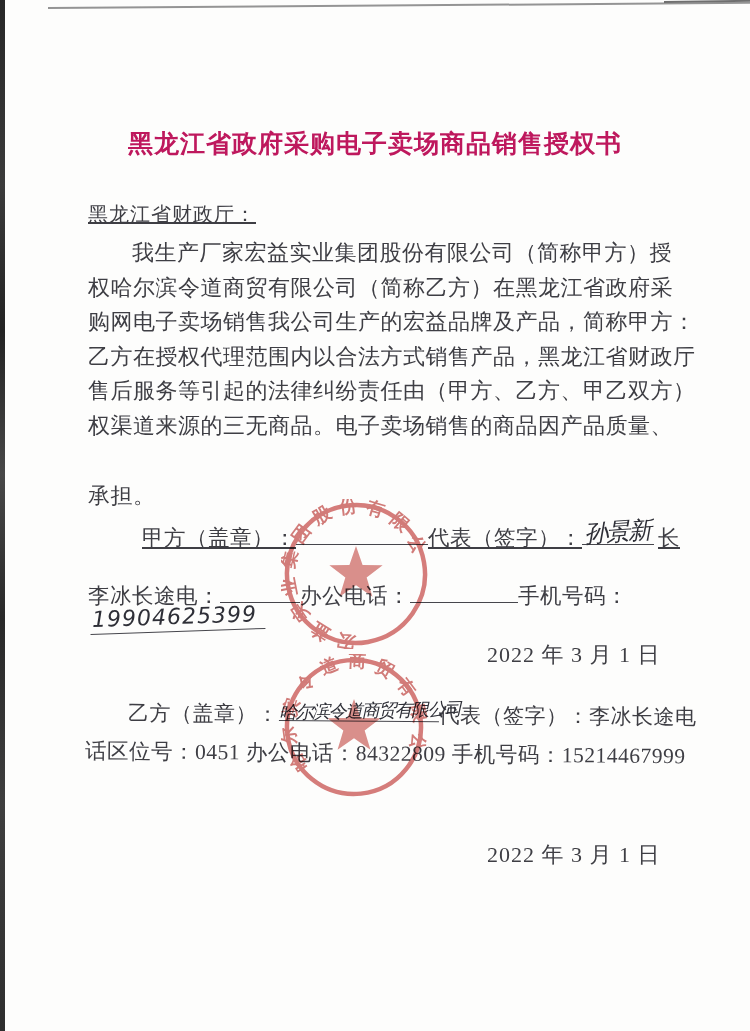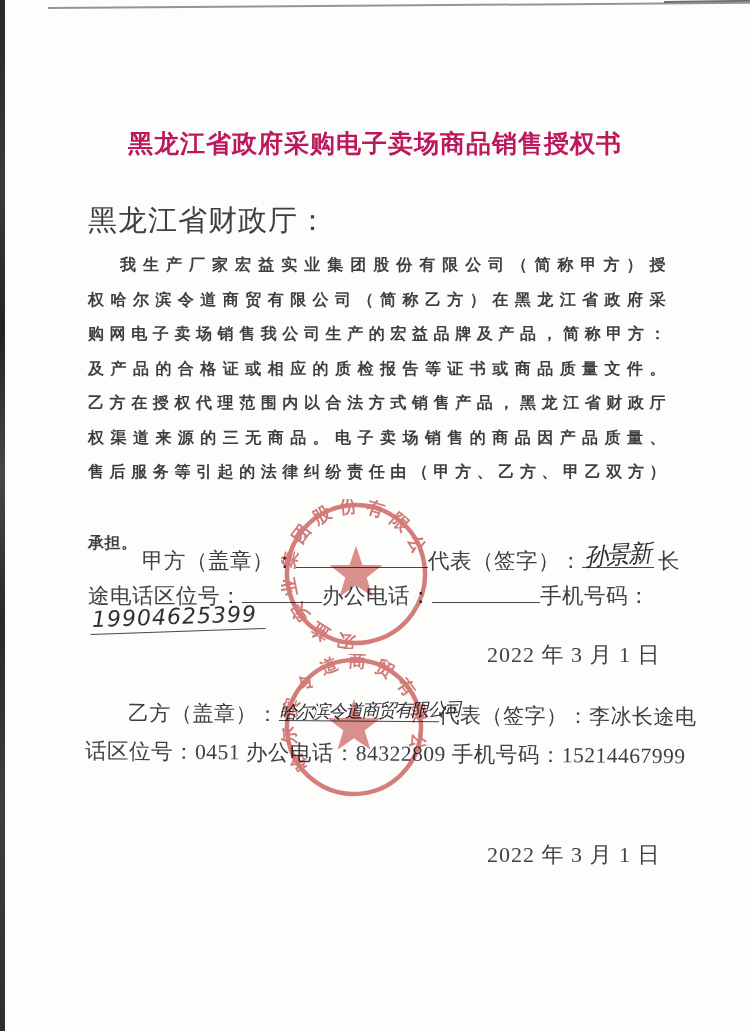--- a/index.html
+++ b/index.html
@@ -23,25 +23,25 @@
     position:absolute;left:664px;top:1px;width:90px;height:1.8px;
     background:#6f6f6f;transform:rotate(-0.8deg);transform-origin:left center;
   }
   
   .doc-title{
     position:absolute;left:0;top:127px;width:750px;margin:0;
     text-align:center;font-size:25px;font-weight:bold;letter-spacing:1px;
     color:#be185d;font-family:"Liberation Sans","DejaVu Sans",sans-serif;
   }
   .salutation{
-    position:absolute;left:88px;top:201px;font-size:29px;letter-spacing:1px;
+    position:absolute;left:88px;top:201px;font-size:20px;letter-spacing:1px;text-decoration:underline;
   }
   .para{
-    position:absolute;left:88px;top:248px;width:578px;
-    font-size:16px;line-height:34.5px;letter-spacing:.5px;font-weight:bold;
+    position:absolute;left:88px;top:236px;width:578px;
+    font-size:22px;line-height:34.5px;letter-spacing:.5px;
   }
   .para .pline{text-align:justify;text-align-last:justify;white-space:nowrap;}
   .para .pline.first{text-indent:2em;}
   .para .pline.last{text-align-last:left;white-space:normal;margin-top:36px;}
   .sigline{position:absolute;font-size:21.5px;white-space:nowrap;letter-spacing:.5px;}
   .blank{
     display:inline-block;position:relative;height:1em;
     border-bottom:1.6px solid #46464c;vertical-align:baseline;
   }
   .handwriting{
@@ -66,33 +66,32 @@
   <div class="scan-edge-top2"></div>
 
   <h1 class="doc-title">黑龙江省政府采购电子卖场商品销售授权书</h1>
 
   <div class="salutation">黑龙江省财政厅：</div>
 
   <div class="para">
     <div class="pline first">我生产厂家宏益实业集团股份有限公司（简称甲方）授</div>
     <div class="pline">权哈尔滨令道商贸有限公司（简称乙方）在黑龙江省政府采</div>
     <div class="pline">购网电子卖场销售我公司生产的宏益品牌及产品，简称甲方：</div>
-    <div class="pline">及产品的合格证或相应的质检报告等证书或商品质量文件。</div>
     <div class="pline">乙方在授权代理范围内以合法方式销售产品，黑龙江省财政厅</div>
+    <div class="pline">售后服务等引起的法律纠纷责任由（甲方、乙方、甲乙双方）</div>
     <div class="pline">权渠道来源的三无商品。电子卖场销售的商品因产品质量、</div>
-    <div class="pline">售后服务等引起的法律纠纷责任由（甲方、乙方、甲乙双方）</div>
     <div class="pline last">承担。</div>
   </div>
 
-  <div class="sigline" style="left:142px;top:545px;">
+  <div class="sigline" style="left:142px;top:522px;text-decoration:underline;">
     <span>甲方（盖章）：</span><span class="blank" style="width:132px;"></span><span>代表（签字）：</span><span class="blank" style="width:72px;"><span class="handwriting hw-sig">孙景新</span></span><span style="margin-left:4px;">长</span>
   </div>
 
   <div class="sigline" style="left:88px;top:580px;">
-    <span>途电话区位号：</span><span class="blank" style="width:80px;"></span><span>办公电话：</span><span class="blank" style="width:108px;"></span><span>手机号码：</span>
+    <span>李冰长途电：</span><span class="blank" style="width:80px;"></span><span>办公电话：</span><span class="blank" style="width:108px;"></span><span>手机号码：</span>
   </div>
 
   <div class="sigline" style="left:90px;top:604px;">
     <span class="handwriting hw-phone">19904625399</span>
   </div>
 
   <div class="dateline" style="top:640px;">2022 年 3 月 1 日</div>
 
   <div class="sigline" style="left:128px;top:700px;font-size:21px;transform:rotate(0.4deg);">
     <span>乙方（盖章）：</span><span class="blank" style="width:160px;"><span class="handwriting hw-company">哈尔滨令道商贸有限公司</span></span><span>代表（签字）：</span><span>李冰长途电</span>

